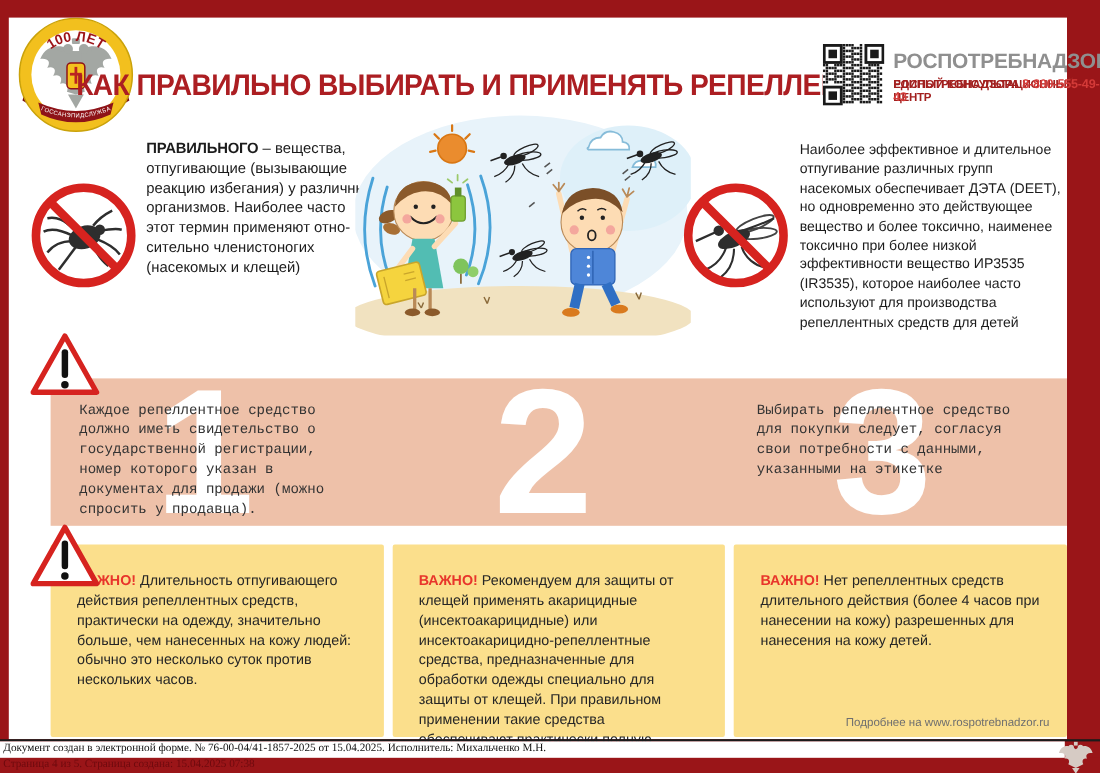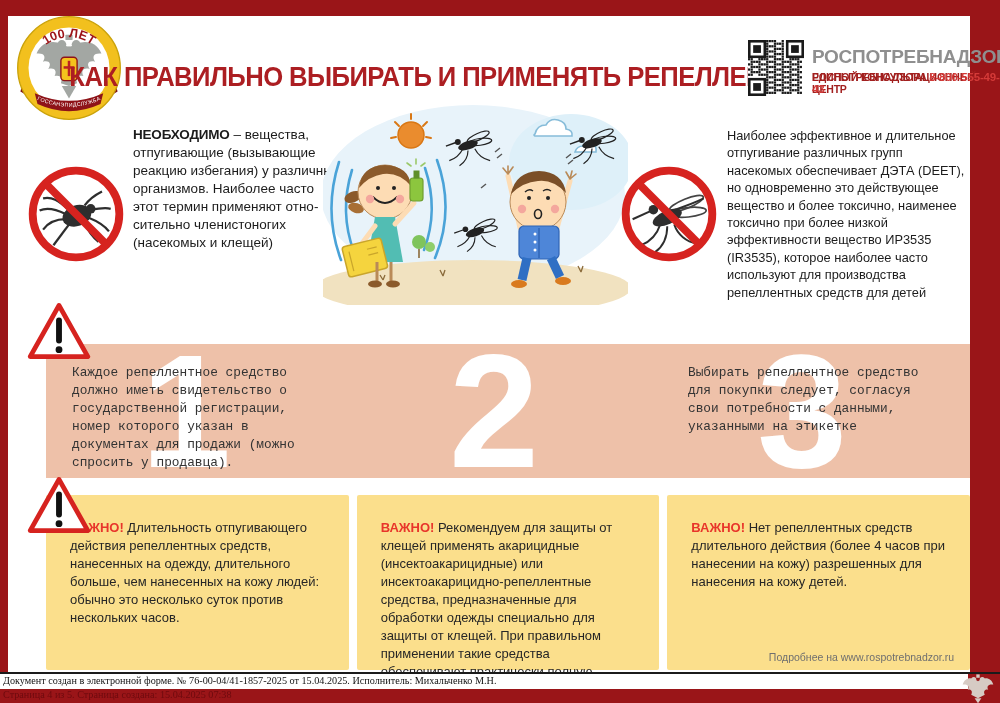--- a/index.html
+++ b/index.html
@@ -334,21 +334,21 @@
       <path d="M74,56 C84,54 92,52 100,54"></path>
         <path d="M70,50 C76,42 82,38 90,34"></path>
     </g>
     <ellipse cx="61" cy="62" rx="17" ry="12" fill="#2e2e2e" transform="rotate(-18 61 62)"></ellipse>
     <circle cx="77" cy="54" r="5.5" fill="#2e2e2e"></circle>
     <circle cx="60" cy="60" r="50" fill="none" stroke="#d6231f" stroke-width="9"></circle>
     <line x1="26" y1="26" x2="94" y2="94" stroke="#d6231f" stroke-width="9"></line>
   </svg>
 
   <div class="abs intro-left">
-    <b>НЕОБХОДИМО</b>
+    <b>ПРАВИЛЬНОГО</b>
     <span>– вещества, отпугивающие (вызывающие реакцию избегания) у различных организмов. Наиболее часто этот термин применяют отно-сительно членистоногих (насекомых и клещей)</span>
   </div>
   <div class="abs intro-right">Наиболее эффективное и длительное отпугивание различных групп насекомых обеспечивает ДЭТА (DEET), но одновременно это действующее вещество и более токсично, наименее токсично при более низкой эффективности вещество ИР3535 (IR3535), которое наиболее часто используют для производства репеллентных средств для детей</div>
 
   <svg class="abs illustration" viewBox="0 0 305 205">
     <ellipse cx="150" cy="95" rx="152" ry="90" fill="#e8f3fa"></ellipse>
     <ellipse cx="248" cy="62" rx="62" ry="48" fill="#def0f9"></ellipse>
     <ellipse cx="150" cy="188" rx="158" ry="28" fill="#f1e2c0"></ellipse>
     <g>
       <circle cx="88" cy="35" r="13" fill="#ea8c2e" stroke="#d97714" stroke-width="1.5"></circle>
@@ -514,21 +514,21 @@
       <div class="step-number">2</div>
     </div>
     <div class="step-col">
       <div class="step-number">3</div>
       <div class="step-text">Выбирать репеллентное средство для покупки следует, согласуя свои потребности с данными, указанными на этикетке</div>
     </div>
   </div>
 
   <div class="abs cards">
     <div class="card">
-      <p><span class="imp-label">ВАЖНО!</span> <span>Длительность отпугивающего действия репеллентных средств, нанесенных на одежду, длительного больше, чем нанесенных на кожу людей: обычно это несколько суток против нескольких часов.</span></p>
+      <p><span class="imp-label">ВАЖНО!</span> <span>Длительность отпугивающего действия репеллентных средств, практически на одежду, значительно больше, чем нанесенных на кожу людей: обычно это несколько суток против нескольких часов.</span></p>
     </div>
     <div class="card">
       <p><span class="imp-label">ВАЖНО!</span> <span>Рекомендуем для защиты от клещей применять акарицидные (инсектоакарицидные) или инсектоакарицидно-репеллентные средства, предназначенные для обработки одежды специально для защиты от клещей. При правильном применении такие средства обеспечивают практически полную защиту.</span></p>
     </div>
     <div class="card">
       <p><span class="imp-label">ВАЖНО!</span> <span>Нет репеллентных средств длительного действия (более 4 часов при нанесении на кожу) разрешенных для нанесения на кожу детей.</span></p>
       <div class="more-info">Подробнее на www.rospotrebnadzor.ru</div>
     </div>
   </div>
 

